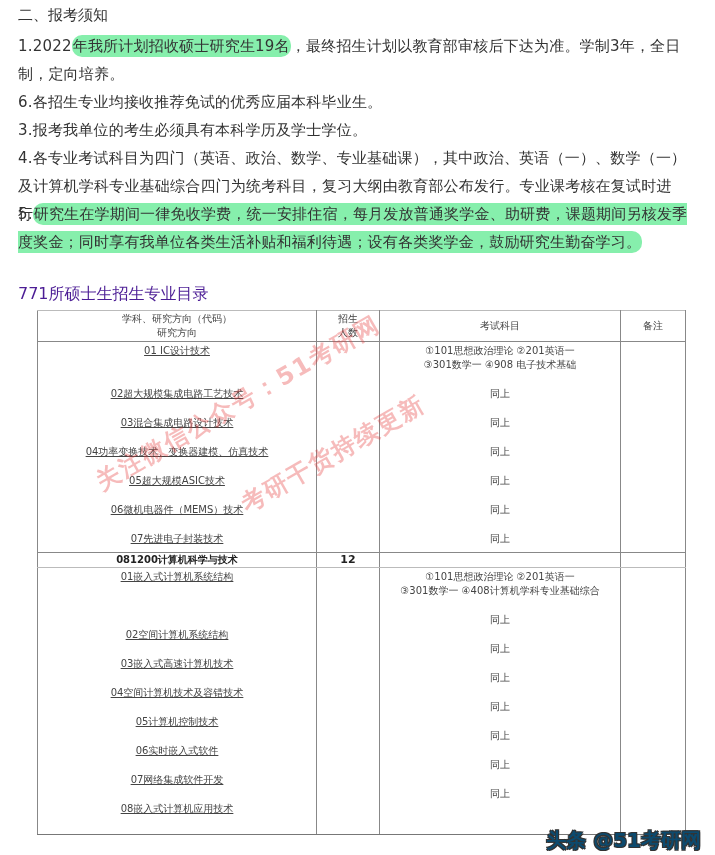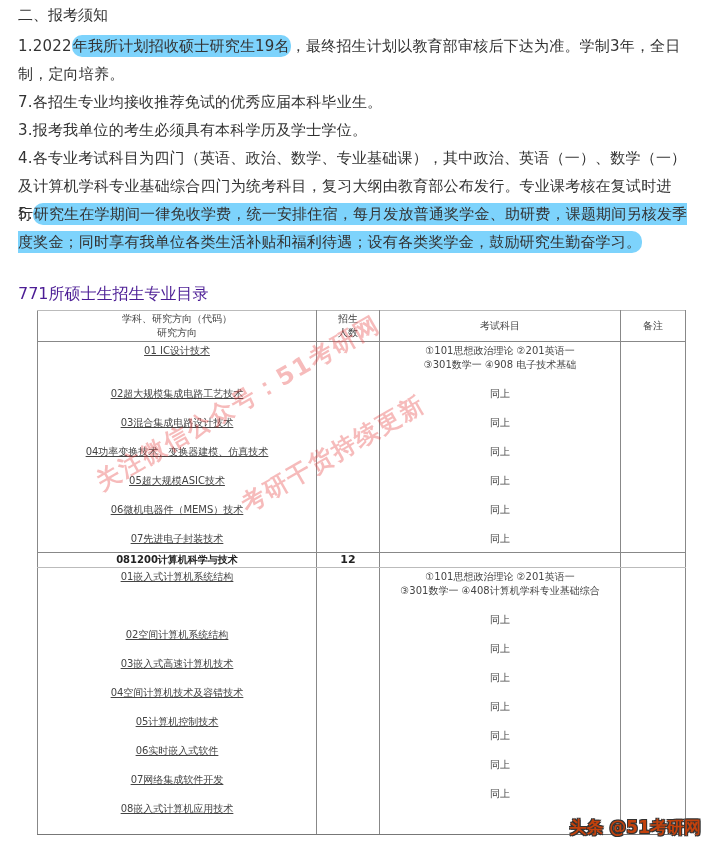--- a/index.html
+++ b/index.html
@@ -1,44 +1,44 @@
 <!DOCTYPE html>
 <html><head>
   <meta charset="utf-8">
   <style>
     html, body { margin:0; padding:0; background:#ffffff; }
     body { width:715px; height:855px; position:relative; overflow:hidden;
       font-family:"DejaVu Sans", "Liberation Sans", sans-serif; color:#333333; }
     .section-title { position:absolute; left:18px; top:6px; font-size:15px; color:#333;text-align:center; }
     .para { position:absolute; left:18px; width:680px; font-size:15px; line-height:28px; color:#333; letter-spacing:0.2px; }
-    .hl { background:#7dd3fc; border-radius:10px; padding:2px 1px; }
+    .hl { background:#86efac; border-radius:10px; padding:2px 1px; }
     .catalog-title { position:absolute; left:18px; top:284px; font-size:16px; color:#4c1d95; }
     table.cat { position:absolute; left:37px; top:310px; width:648px; border-collapse:collapse;
       font-size:10px; color:#444; table-layout:fixed; }
     table.cat td, table.cat th { border-left:1px solid #888; border-right:1px solid #888; text-align:center; vertical-align:top; padding:0; font-weight:normal; }
     table.cat thead th { border-top:1px solid #bbb; border-bottom:1px solid #888; height:30px; vertical-align:middle; line-height:14px; }
     tr.group td { height:14px; font-weight:bold; color:#222; font-size:10px; border-bottom:1px solid #bbb; border-top:1px solid #888; line-height:14px; }
     tr.group td.cnt { font-size:11px; }
     td.dir-cell { padding-top:2px !important; }
     .dir { height:29px; line-height:14px; white-space:nowrap;text-decoration:underline; }
     .dir.first { height:43px; }
     .subj { height:29px; line-height:14px; }
     .subj.first { height:43px; line-height:14px; }
     tr.last td { border-bottom:1px solid #777; }
     .watermark { position:absolute; color:rgba(230,60,60,0.35); font-size:24px; font-weight:bold; white-space:nowrap; transform-origin:left top; pointer-events:none; letter-spacing:2px; }
-    .footer-mark { position:absolute; right:14px; bottom:16px; font-size:17px; font-weight:bold; color:#c2410c;
+    .footer-mark { position:absolute; right:14px; bottom:1px; font-size:20px; font-weight:bold; color:#0c4a6e;
       text-shadow: 1px 1px 0 #333, -1px -1px 0 #333, 1px -1px 0 #333, -1px 1px 0 #333; }
   </style>
 </head>
 <body>
 
 <div class="section-title">二、报考须知</div>
 
 <div class="para" style="top:32px;"><span>1.2022</span><span class="hl">年我所计划招收硕士研究生19名</span><span>，最终招生计划以教育部审核后下达为准。学制3年，全日制，定向培养。</span></div>
-<div class="para" style="top:88px;">7.各招生专业均接收推荐免试的优秀应届本科毕业生。</div>
+<div class="para" style="top:88px;">6.各招生专业均接收推荐免试的优秀应届本科毕业生。</div>
 <div class="para" style="top:116px;">3.报考我单位的考生必须具有本科学历及学士学位。</div>
 <div class="para" style="top:144px;">4.各专业考试科目为四门（英语、政治、数学、专业基础课），其中政治、英语（一）、数学（一）及计算机学科专业基础综合四门为统考科目，复习大纲由教育部公布发行。专业课考核在复试时进行。</div>
 <div class="para" style="top:200px;"><span>5.</span><span class="hl">研究生在学期间一律免收学费，统一安排住宿，每月发放普通奖学金、助研费，课题期间另核发季度奖金；同时享有我单位各类生活补贴和福利待遇；设有各类奖学金，鼓励研究生勤奋学习。</span></div>
 
 <div class="catalog-title">771所硕士生招生专业目录</div>
 
 <table class="cat">
   <colgroup>
       <col style="width:279px">
       <col style="width:63px">

